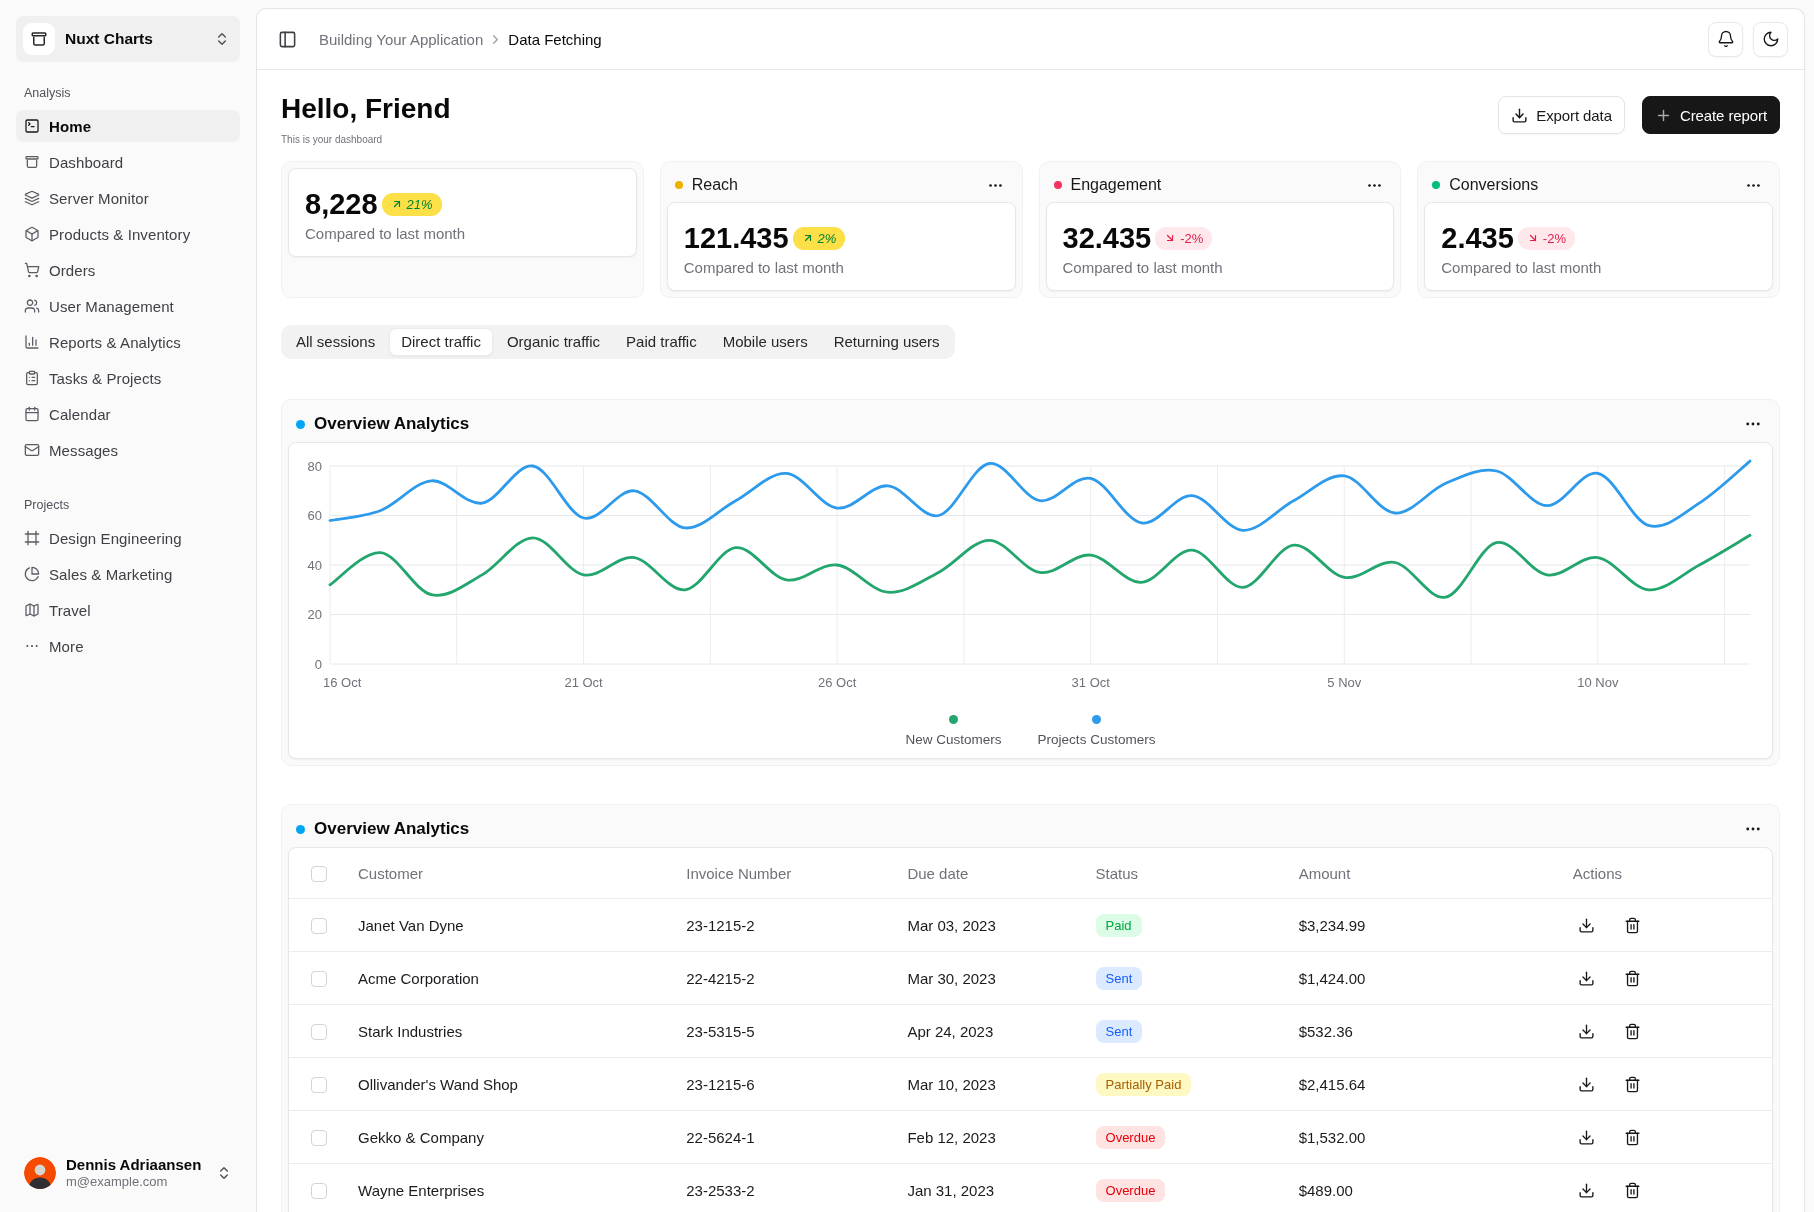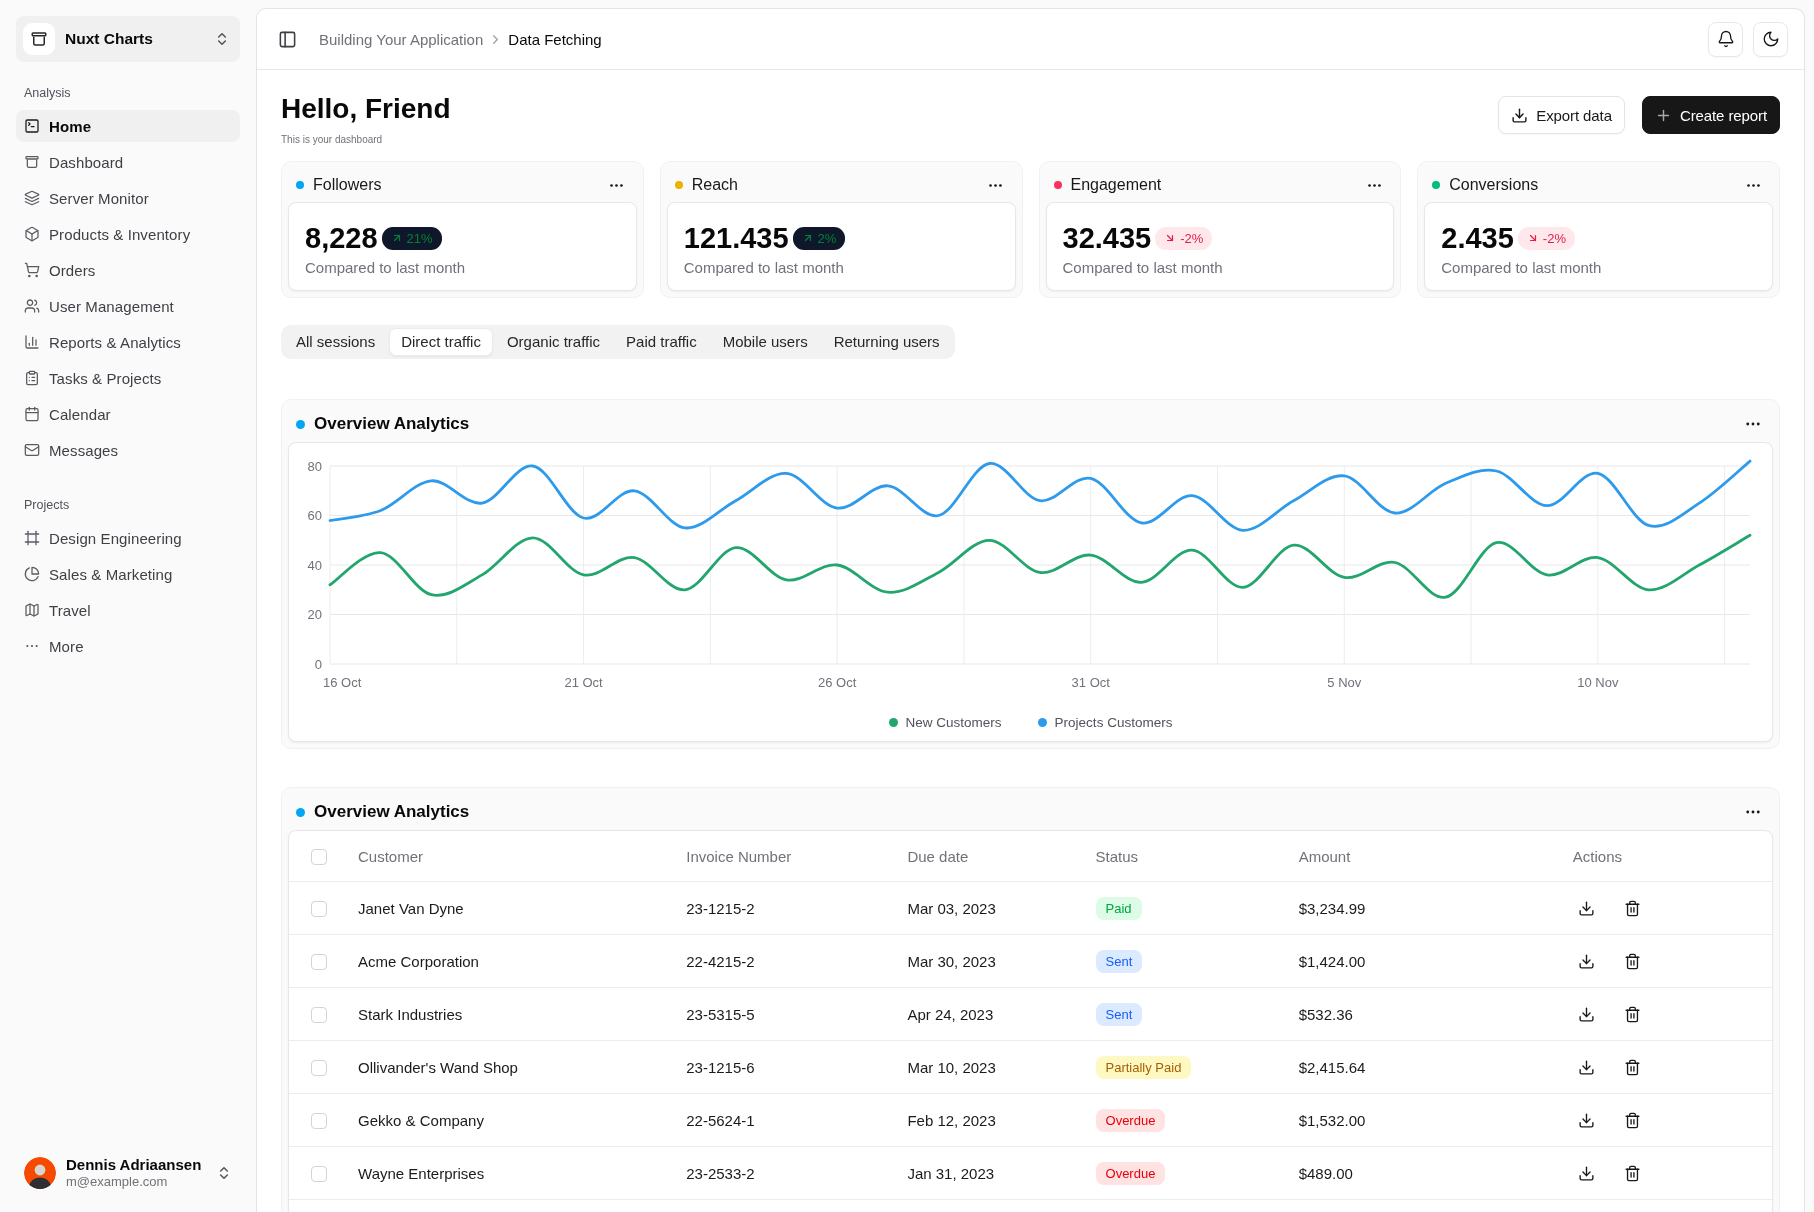--- a/index.html
+++ b/index.html
@@ -63,37 +63,37 @@
   .g-head { display:flex; align-items:center; gap:9px; height:34px; padding:0 8px; }
   .dot { width:8px; height:8px; border-radius:50%; flex:0 0 8px; }
   .g-head-lg .dot { width:9px; height:9px; flex:0 0 9px; }
   .g-title { font-size:16px; color:#18181b; flex:1; }
   .dots-btn { border:none; background:transparent; color:#18181b; display:flex; align-items:center; justify-content:center; width:24px; height:24px; cursor:pointer; border-radius:6px; }
   .g-body { background:#fff; border:1px solid #e7e7ea; border-radius:8px; box-shadow:0 1px 2px rgba(0,0,0,.05); }
   .stat-body { padding:18px 16px 13px 16px; }
   .stat-num-row { display:flex; align-items:center; gap:4px; height:34px; }
   .stat-num { font-size:29px; font-weight:700; color:#09090b; line-height:34px; }
   .trend { display:flex; align-items:center; gap:4px; padding:4px 9px; border-radius:11px; font-size:13px; font-weight:500; }
-  .trend.up { background:#0f172a; color:#008236; }
+  .trend.up { background:#fde047; color:#008236;font-style:italic; }
   .trend.down { background:#ffe8ec; color:#e11d48; }
   .stat-note { font-size:15px; color:#71717a; margin-top:4px; line-height:18px; }
 
   
   .tabs { display:inline-flex; align-items:center; background:#f2f2f3; border-radius:10px; padding:3px; margin-top:27px; gap:2px; }
   .tab { border:none; background:transparent; font-family:inherit; font-size:15px; color:#27272a; padding:5px 12px; border-radius:7px; cursor:pointer; line-height:18px; }
   .tab.selected { background:#fff; border:1px solid #ebebee; box-shadow:0 1px 2px rgba(0,0,0,.05); padding:4px 11px; }
 
   
   .big-card { margin-top:40px; }
   .big-card.table-card-outer { margin-top:38px; }
   .g-head-lg { height:36px; }
   .g-title-lg { font-size:17px; font-weight:700; color:#09090b; flex:1; }
   .chart-body { padding:8px 10px 5px 10px; }
   .legend { display:flex; justify-content:center; gap:36px; padding:16px 0 6px 0; }
-  .legend-item { display:flex; align-items:center; gap:8px; font-size:13.5px; color:#52525c; }
+  .legend-item { display:flex; align-items:center; gap:8px; font-size:13.5px; color:#52525c;flex-direction:column; }
   .legend-dot { width:9px; height:9px; border-radius:50%; }
 
   .table-wrap { overflow:hidden; min-height:400px; }
   table { width:100%; border-collapse:collapse; table-layout:fixed; }
   th { font-size:15px; font-weight:400; color:#71717a; text-align:left; padding:16px 16px; border-bottom:1px solid #ececef; }
   td { font-size:15px; color:#1b1b1f; padding:0 16px; height:53px; border-bottom:1px solid #ececef; }
   .cb { width:16px; height:16px; border:1px solid #d4d4d8; border-radius:4px; background:#fff; display:inline-block; vertical-align:middle; cursor:pointer; }
   .status-badge { display:inline-block; padding:4px 10px; border-radius:8px; font-size:13px; font-weight:500; }
   .row-actions { display:flex; align-items:center; gap:18px; }
   .row-icon-btn { width:28px; height:28px; display:flex; align-items:center; justify-content:center; border:none; background:transparent; color:#18181b; cursor:pointer; border-radius:6px; }
@@ -351,31 +351,20 @@
                   <path d="M12 5v14"></path>
                 </svg>
             </span>
             <span>Create report</span>
           </button>
         </div>
       </div>
 
       <div class="stats-grid" id="stats-grid">
           <div class="g-card">
-            <div class="g-head">
-              <span class="dot" style="background:#00a6f4"></span>
-              <span class="g-title">Followers</span>
-              <button class="dots-btn">
-                <svg width="17" height="17" viewBox="0 0 24 24" fill="currentColor">
-                  <circle cx="5" cy="12" r="1.9"></circle>
-                  <circle cx="12" cy="12" r="1.9"></circle>
-                  <circle cx="19" cy="12" r="1.9"></circle>
-                </svg>
-              </button>
-            </div>
             <div class="g-body stat-body">
               <div class="stat-num-row">
                 <span class="stat-num">8,228</span>
                 <span class="trend up">
                   <svg width="12" height="12" viewBox="0 0 24 24" fill="none" stroke="currentColor" stroke-width="2.4" stroke-linecap="round" stroke-linejoin="round">
                     <path d="M7 7h10v10"></path>
                     <path d="M7 17 17 7"></path>
                   </svg>
                   <span>21%</span>
                 </span>

